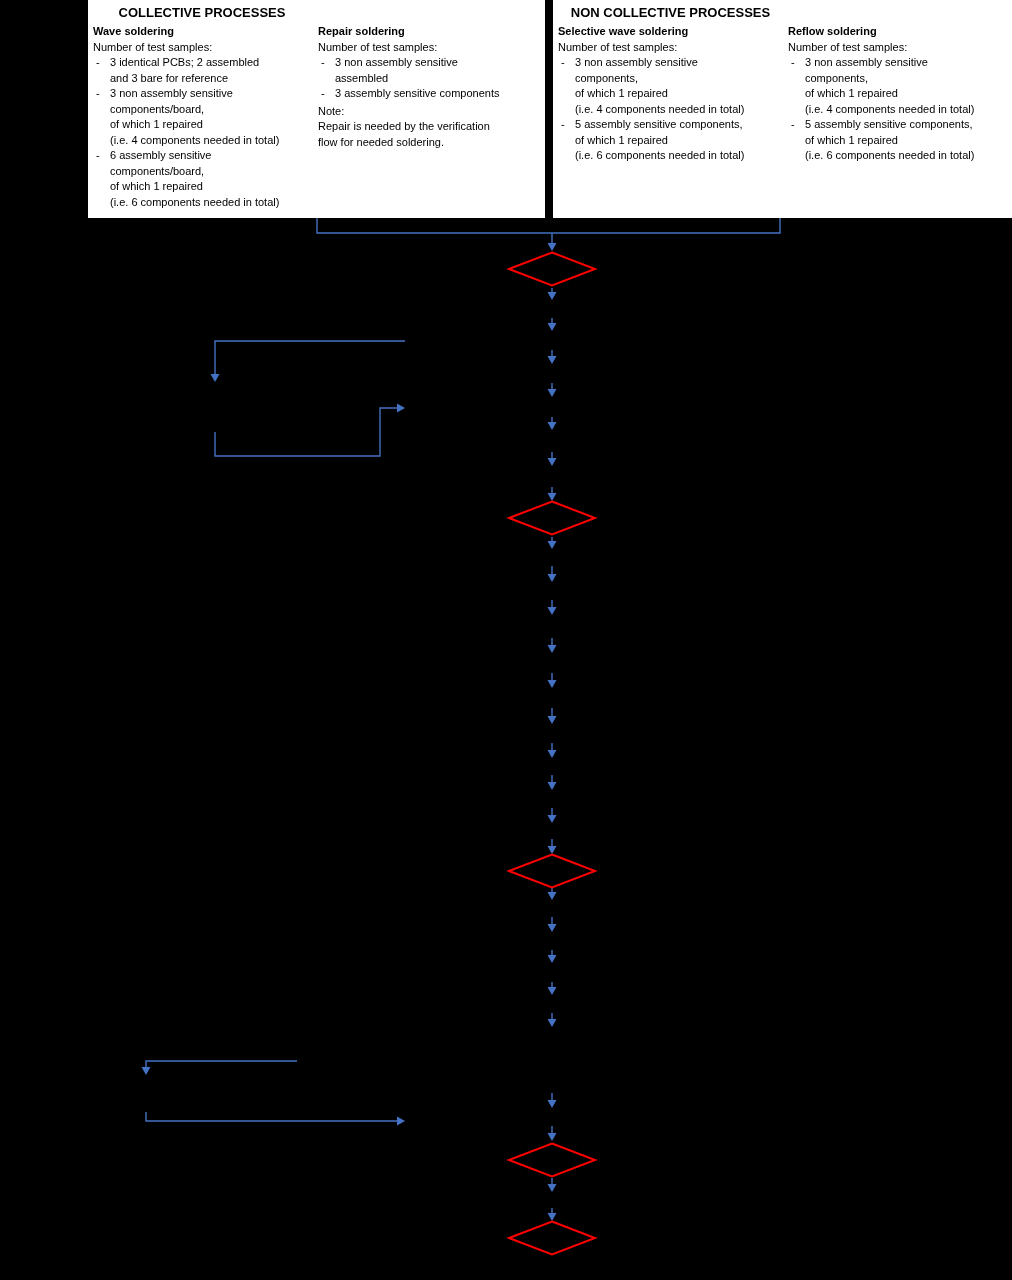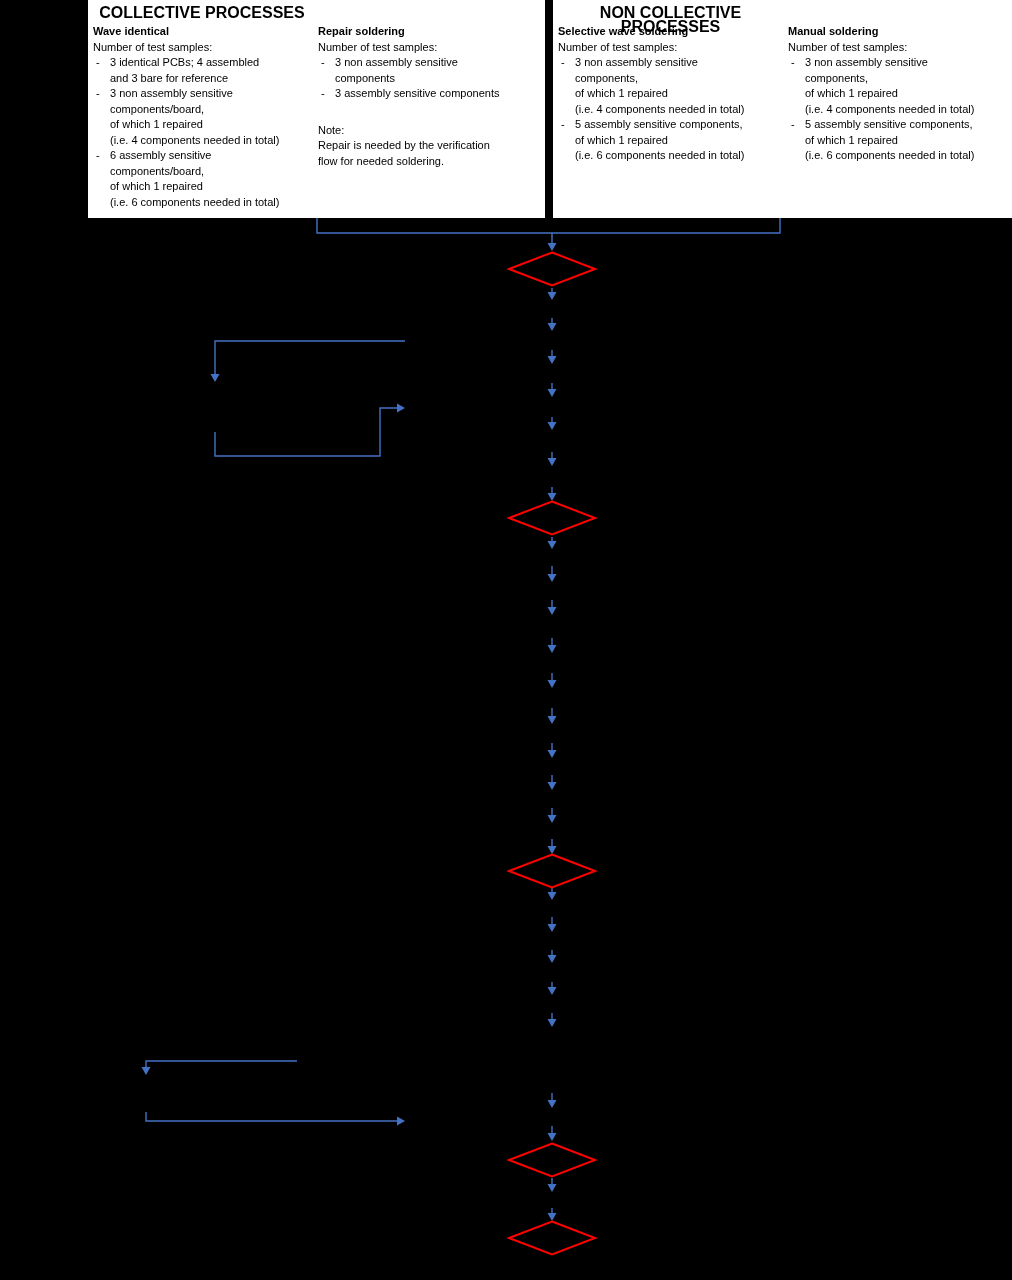--- a/index.html
+++ b/index.html
@@ -1,27 +1,27 @@
 <!DOCTYPE html>
 <html><head>
 <meta charset="utf-8">
 <style>
   html,body{margin:0;padding:0;background:#000;}
   .page{position:relative;width:1012px;height:1280px;background:#000;overflow:hidden;
         font-family:"Liberation Sans",sans-serif;}
   svg.flow{position:absolute;left:0;top:0;}
   .pbox{position:absolute;top:0;height:218px;background:#fff;color:#000;
         font-size:11px;line-height:15.5px;}
-  .pbox-title{font-weight:bold;font-size:16px;text-align:center;padding-top:6px;
+  .pbox-title{font-weight:bold;font-size:13px;text-align:center;padding-top:6px;
         line-height:14px;}
   .col{position:absolute;top:24px;}
   .col .col-heading{font-weight:bold;}
   .item{position:relative;padding-left:17px;}
   .item .dash{position:absolute;left:3px;top:0;}
-  .note{margin-top:21px;}
+  .note{margin-top:2px;}
 </style>
 </head>
 <body>
 
 <div class="page">
 
   <svg id="flow" class="flow" width="1012" height="1280" viewBox="0 0 1012 1280">
       <path d="M317,218 V233 H780 V218" fill="none" stroke="#4472C4" stroke-width="1.4"></path>
       <line x1="552" y1="233" x2="552" y2="244" stroke="#4472C4" stroke-width="1.4"></line>
       <polygon points="547.5,243 556.5,243 552,251" fill="#4472C4"></polygon>
@@ -88,25 +88,25 @@
       <polygon points="552,252.5 595,269 552,285.5 509,269" fill="none" stroke="#FF0000" stroke-width="2"></polygon>
       <polygon points="552,501.5 595,518 552,534.5 509,518" fill="none" stroke="#FF0000" stroke-width="2"></polygon>
       <polygon points="552,854.5 595,871 552,887.5 509,871" fill="none" stroke="#FF0000" stroke-width="2"></polygon>
       <polygon points="552,1143.5 595,1160 552,1176.5 509,1160" fill="none" stroke="#FF0000" stroke-width="2"></polygon>
       <polygon points="552,1221.5 595,1238 552,1254.5 509,1238" fill="none" stroke="#FF0000" stroke-width="2"></polygon>
     </svg>
 
   <div class="pbox" style="left:88px;width:457px">
     <div class="pbox-title" style="width:228px">COLLECTIVE PROCESSES</div>
     <div class="col" style="left:5px;width:222px">
-        <div class="col-heading">Wave identical</div>
+        <div class="col-heading">Wave soldering</div>
         <div class="intro">Number of test samples:</div>
         <div class="item">
           <span class="dash">-</span>
-          <div>3 identical PCBs; 4 assembled</div>
+          <div>3 identical PCBs; 2 assembled</div>
           <div>and 3 bare for reference</div>
         </div>
         <div class="item">
           <span class="dash">-</span>
           <div>3 non assembly sensitive</div>
           <div>components/board,</div>
           <div>of which 1 repaired</div>
           <div>(i.e. 4 components needed in total)</div>
         </div>
         <div class="item">
@@ -116,21 +116,21 @@
           <div>of which 1 repaired</div>
           <div>(i.e. 6 components needed in total)</div>
         </div>
       </div>
     <div class="col" style="left:230px;width:224px">
         <div class="col-heading">Repair soldering</div>
         <div class="intro">Number of test samples:</div>
         <div class="item">
           <span class="dash">-</span>
           <div>3 non assembly sensitive</div>
-          <div>components</div>
+          <div>assembled</div>
         </div>
         <div class="item">
           <span class="dash">-</span>
           <div>3 assembly sensitive components</div>
         </div>
         <div class="note">
           <div>Note:</div>
           <div>Repair is needed by the verification</div>
           <div>flow for needed soldering.</div>
         </div>
@@ -150,21 +150,21 @@
           <div>(i.e. 4 components needed in total)</div>
         </div>
         <div class="item">
           <span class="dash">-</span>
           <div>5 assembly sensitive components,</div>
           <div>of which 1 repaired</div>
           <div>(i.e. 6 components needed in total)</div>
         </div>
       </div>
     <div class="col" style="left:235px;width:220px">
-        <div class="col-heading">Manual soldering</div>
+        <div class="col-heading">Reflow soldering</div>
         <div class="intro">Number of test samples:</div>
         <div class="item">
           <span class="dash">-</span>
           <div>3 non assembly sensitive</div>
           <div>components,</div>
           <div>of which 1 repaired</div>
           <div>(i.e. 4 components needed in total)</div>
         </div>
         <div class="item">
           <span class="dash">-</span>

